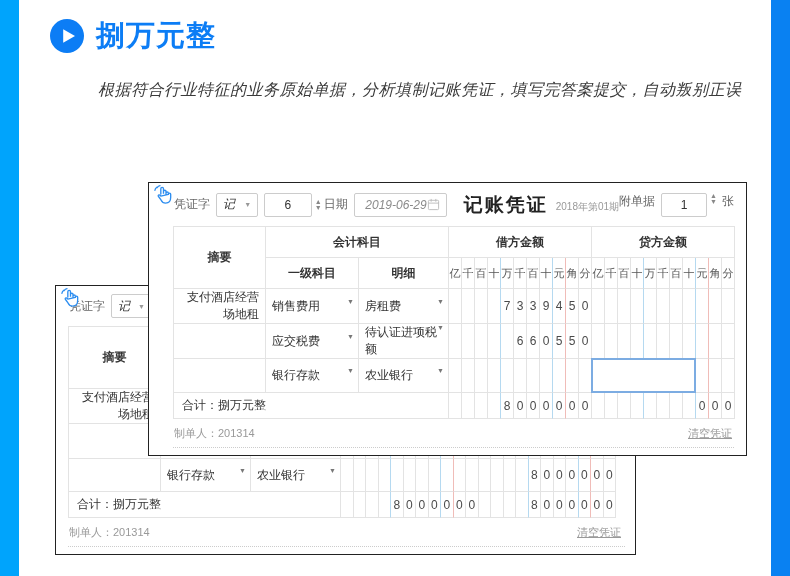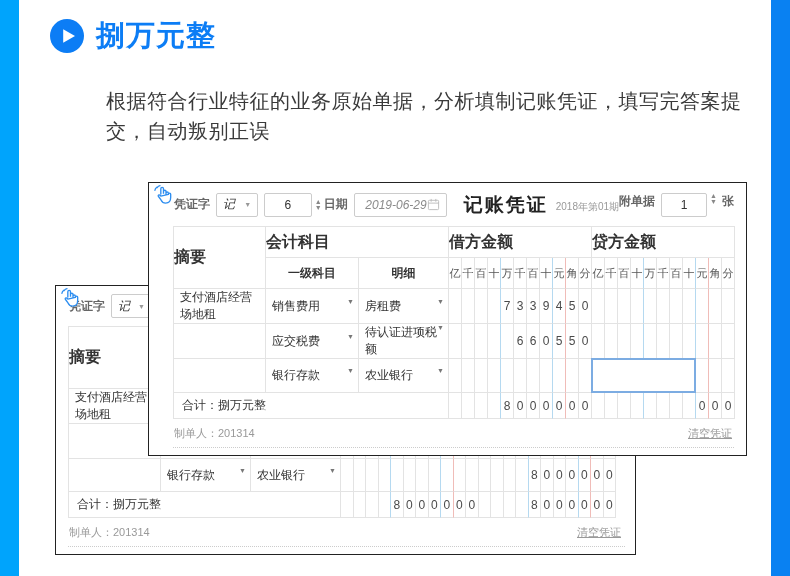--- a/index.html
+++ b/index.html
@@ -8,59 +8,59 @@
     font-family:"Liberation Sans","DejaVu Sans",sans-serif;
   }
   .side-bar{position:absolute;top:0;bottom:0;width:19px;}
   .side-bar.left{left:0;background:#00a4fc;}
   .side-bar.right{right:0;background:#0981f2;}
 
   .header-row{position:absolute;left:50px;top:16px;display:flex;align-items:center;gap:12px;}
   .page-title{font-size:29px;font-weight:bold;color:#0c7df5;margin:0;letter-spacing:1px;}
   .play-icon{width:34px;height:34px;display:block;}
 
-  .desc{position:absolute;left:90px;top:70px;width:652px;margin:16px;
-        font-size:20px;line-height:1.5;color:#3a3a3a;letter-spacing:.5px;word-break:break-all;}
+  .desc{position:absolute;left:90px;top:70px;width:652px;margin:8px;
+        font-size:16px;line-height:1.5;color:#3a3a3a;letter-spacing:.5px;word-break:break-all;font-style:italic;}
 
   
   .vcard{position:absolute;background:#fff;border:1px solid #222;box-sizing:border-box;}
   .vcard.front{left:148px;top:182px;width:599px;z-index:2;}
   .vcard.back{left:55px;top:285px;width:581px;z-index:1;}
 
   .hand{position:absolute;left:3px;top:1px;width:23px;height:23px;z-index:5;}
 
   .vhead{display:flex;align-items:center;height:43px;padding:0 12px 0 25px;
          font-size:12px;color:#666;position:relative;}
   .back .vhead{padding-left:13px;height:40px;}
-  .lbl{color:#666;white-space:nowrap;font-weight:bold;}
+  .lbl{color:#666;white-space:nowrap;}
   .selbox,.numbox,.datebox{height:24px;border:1px solid #ccc;border-radius:2px;background:#fff;
         display:flex;align-items:center;box-sizing:border-box;font-size:12px;color:#333;margin-left:6px;}
   .selbox{width:46px;justify-content:space-between;padding:0 6px;cursor:pointer;}
   .numbox{width:54px;justify-content:center;}
   .caret{font-size:7px;color:#999;font-style:normal;line-height:1;}
   .stepper{display:flex;flex-direction:column;margin-left:3px;cursor:pointer;}
   .stepper span{font-size:7px;line-height:6px;color:#888;}
   .ml{margin-left:2px;}
   .datebox{width:104px;justify-content:flex-end;padding:0 6px;color:#8a8a8a;}
   .vtitle{font-size:19px;font-weight:bold;color:#222;margin-left:17px;letter-spacing:2px;white-space:nowrap;}
   .vperiod{font-size:10px;color:#999;margin-left:8px;margin-top:4px;white-space:nowrap;}
   .att{margin-left:auto;display:flex;align-items:flex-start;}
 
   table{border-collapse:separate;border-spacing:0;table-layout:fixed;
         border-top:1px solid #e3e3e3;border-left:1px solid #e3e3e3;}
   .front table{width:562px;margin:0 12px 0 24px;}
   .back  table{width:548px;margin:0 10px 0 12px;}
   th,td{border-right:1px solid #e3e3e3;border-bottom:1px solid #e3e3e3;
         box-sizing:border-box;overflow:hidden;padding:0;}
-  .th-main{height:31px;font-size:16px;color:#333;font-weight:bold;text-align:left;}
+  .th-main{height:31px;font-size:12px;color:#333;font-weight:bold;text-align:center;}
   .sub-th{height:31px;font-size:12px;color:#333;font-weight:bold;text-align:center;}
   .digit-th{font-size:11px;color:#555;font-weight:normal;text-align:center;}
   tbody td{height:34px;font-size:12px;color:#333;}
   .back tbody td{height:33px;}
-  .sum-td{padding:0 6px;text-align:left;}
+  .sum-td{padding:0 6px;text-align:right;}
   .cellsel{display:flex;justify-content:space-between;
            padding:0 4px 0 6px;width:100%;box-sizing:border-box;cursor:pointer;}
   .cellsel .caret{color:#777;}
   .digit{text-align:center;font-size:12px;color:#4a4a4a;}
   .g-blue{border-right-color:#b5d9f0 !important;}
   .g-red{border-right-color:#f0bcb8 !important;}
   tr.total-row td{height:26px;}
   .total-td{padding:0 8px;text-align:left;color:#333;}
   .focus-td{position:relative;overflow:visible;}
   .focus-box{position:absolute;top:-1px;left:-1px;right:-1px;bottom:-1px;

